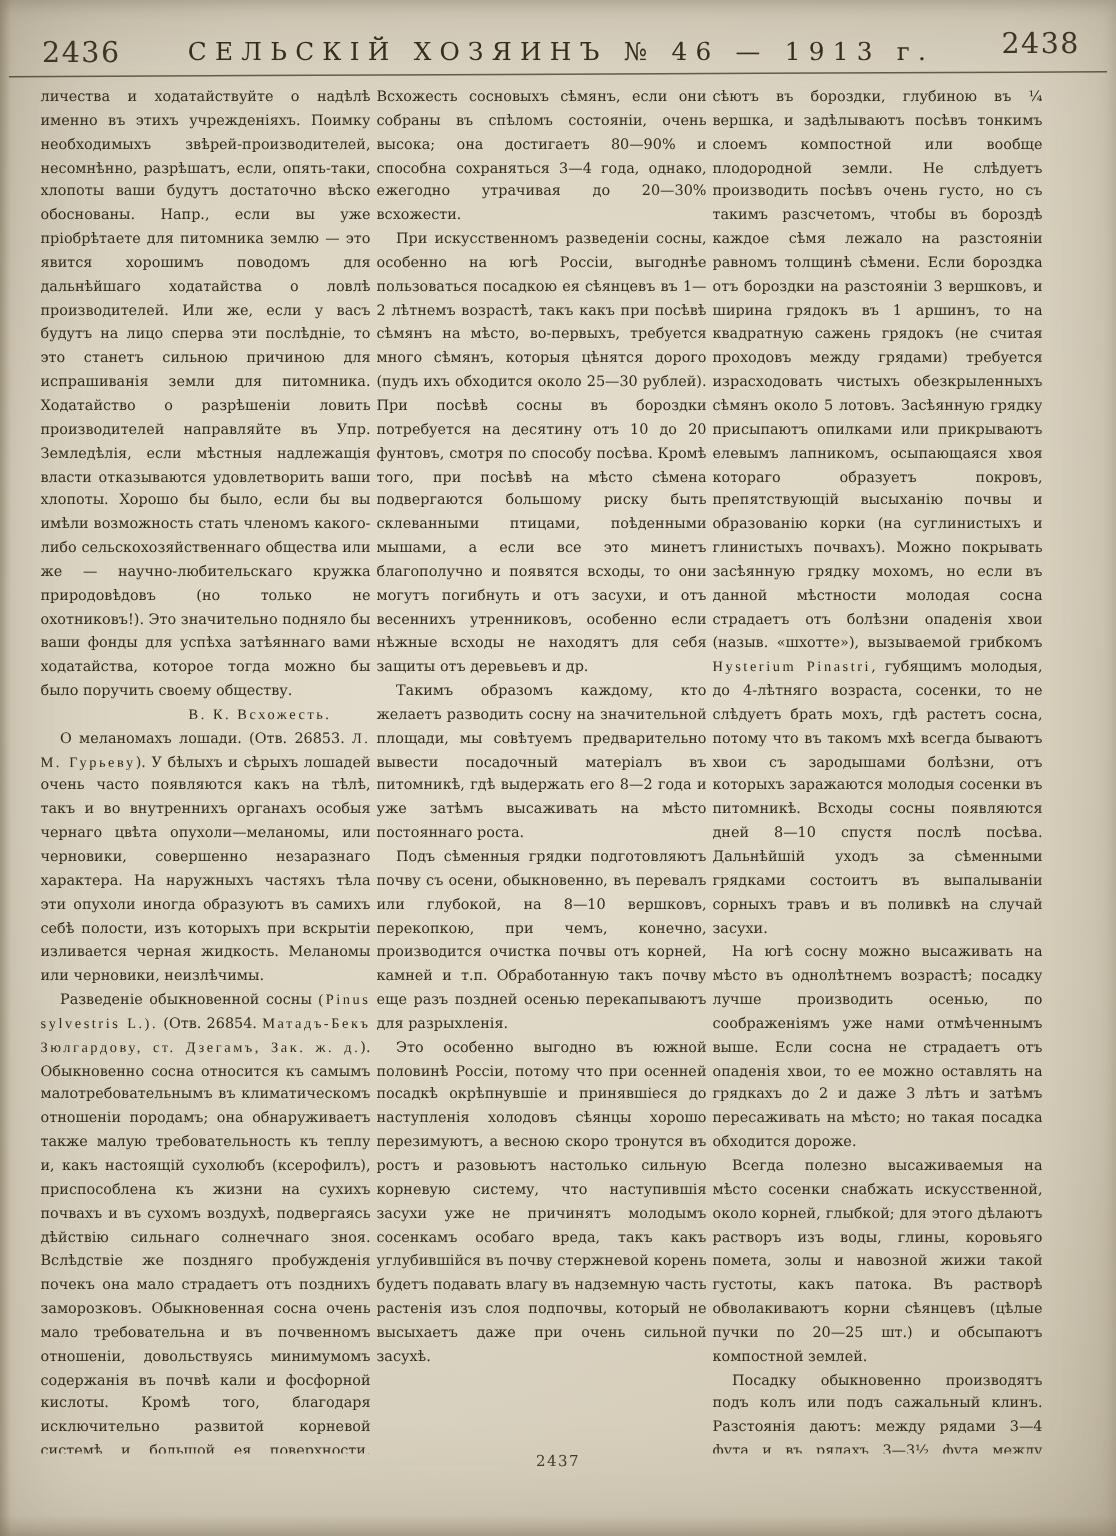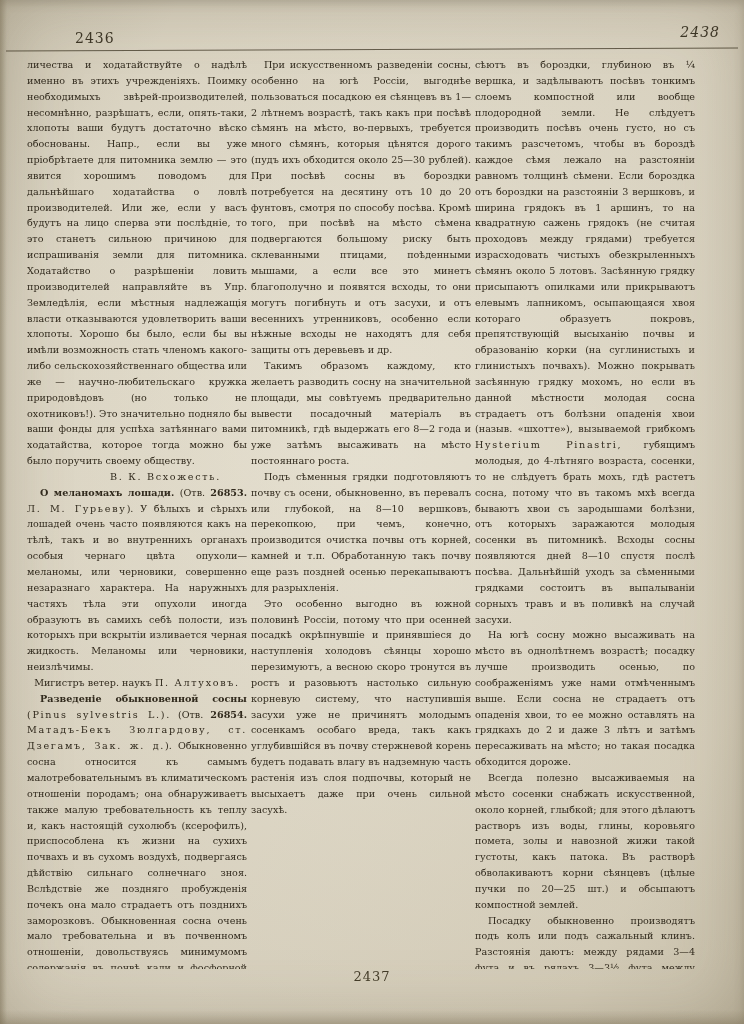--- a/index.html
+++ b/index.html
@@ -14,22 +14,22 @@
     background:
       radial-gradient(ellipse 130% 110% at 48% 42%, rgba(255,253,245,0.30), rgba(120,105,75,0.16) 97%),
       linear-gradient(118deg, #c9c2ae 0%, #d9d2bf 14%, #dad3c0 55%, #d5cdb8 86%, #c8c0aa 100%);
     box-shadow: inset 0 0 70px rgba(96,84,58,0.28), inset 0 3px 10px rgba(80,70,50,0.25);
   }
   .header {
     position: absolute; top: 16px; left: 28px; right: 24px; height: 30px;
     display: flex; align-items: flex-end; justify-content: space-between;
     color: #39321f;
   }
-  .pagenum { font-size: 14px; letter-spacing: 1px; color: #3d3626; margin-left: 47px; }
-  .pagenum.right { transform: translateY(-6px); font-style: italic; }
+  .pagenum { font-size: 19px; letter-spacing: 1px; color: #3d3626; }
+  .pagenum.right { transform: translateY(-6px); }
   .journal-title {
     font-size: 16.5px; letter-spacing: 5.5px; font-weight: 500;
     color: #352e1d; white-space: nowrap; transform: translateY(-2px);
   }
   .header-rule {
     position: absolute; top: 49px; left: 6px; right: 6px; height: 0;
     border-top: 1.4px solid rgba(60,52,34,0.75);
     transform: rotate(-0.25deg);
   }
   .columns {
@@ -39,58 +39,59 @@
   .col {
     width: 220px; flex: 0 0 220px; overflow: hidden;
     font-size: 9.6px; line-height: 15.85px;
     color: #312a1d; text-align: justify;
     text-rendering: optimizeLegibility;
   }
   .para { margin: 0; }
   .para.indent { text-indent: 13px; }
   .para.right { text-align: right; padding-right: 26px; }
   .para.center { text-align: center; }
-  .bold { font-weight: bold; }
-  .sp { letter-spacing: 1.7px; }
+  .bold { font-weight: normal; }
+  .sp { letter-spacing: 1.7px; font-family: Liberation Serif, serif; }
   .footer {
     position: absolute; top: 969px; left: 0; width: 744px;
-    text-align: center; font-size: 13px; letter-spacing: 1px; color: #433b28;
+    text-align: center; font-size: 10px; letter-spacing: 1px; color: #433b28;
   }
   
   .edge-left {
     position: absolute; left: 0; top: 0; width: 7px; height: 1024px;
     background: linear-gradient(90deg, rgba(110,98,70,0.35), rgba(110,98,70,0.0));
   }
   .edge-bottom {
     position: absolute; left: 0; top: 1010px; width: 744px; height: 14px;
     background: linear-gradient(0deg, rgba(110,98,70,0.30), rgba(110,98,70,0.0));
   }
 </style>
 </head>
 <body>
 
 <div class="paper">
   <div class="edge-left"></div>
   <div class="edge-bottom"></div>
 
   <div class="header">
     <span class="pagenum">2436</span>
+    <span class="journal-title">СЕЛЬСКІЙ  ХОЗЯИНЪ  № 46 — 1913 г.</span>
     <span class="pagenum right">2438</span>
   </div>
   <div class="header-rule"></div>
 
   <div class="columns">
     <div class="col">
         <p class="para"><span>личества и ходатайствуйте о надѣлѣ именно въ этихъ учрежденіяхъ. Поимку необходимыхъ звѣрей-производителей, несомнѣнно, разрѣшатъ, если, опять-таки, хлопоты ваши будутъ достаточно вѣско обоснованы. Напр., если вы уже пріобрѣтаете для питомника землю — это явится хорошимъ поводомъ для дальнѣйшаго ходатайства о ловлѣ производителей. Или же, если у васъ будутъ на лицо сперва эти послѣдніе, то это станетъ сильною причиною для испрашиванія земли для питомника. Ходатайство о разрѣшеніи ловить производителей направляйте въ Упр. Земледѣлія, если мѣстныя надлежащія власти отказываются удовлетворить ваши хлопоты. Хорошо бы было, если бы вы имѣли возможность стать членомъ какого-либо сельскохозяйственнаго общества или же — научно-любительскаго кружка природовѣдовъ (но только не охотниковъ!). Это значительно подняло бы ваши фонды для успѣха затѣяннаго вами ходатайства, которое тогда можно бы было поручить своему обществу.</span></p>
         <p class="para right"><span class="sp">В. К. Всхожесть.</span></p>
         <p class="para indent"><span class="bold">О меланомахъ лошади. </span><span>(Отв. </span><span class="bold">26853.</span><span> </span><span class="sp">Л. М. Гурьеву</span><span>). У бѣлыхъ и сѣрыхъ лошадей очень часто появляются какъ на тѣлѣ, такъ и во внутреннихъ органахъ особыя чернаго цвѣта опухоли—меланомы, или черновики, совершенно незаразнаго характера. На наружныхъ частяхъ тѣла эти опухоли иногда образуютъ въ самихъ себѣ полости, изъ которыхъ при вскрытіи изливается черная жидкость. Меланомы или черновики, неизлѣчимы.</span></p>
-        <p class="para center"><span>Мигистръ ветер. наукъ </span><span class="sp">П. Алтуховъ.</span></p>
         <p class="para indent"><span class="bold">Разведеніе обыкновенной сосны </span><span class="sp">(Pinus sylvestris L.).</span><span> (Отв. </span><span class="bold">26854.</span><span> </span><span class="sp">Матадъ-Бекъ Зюлгардову, ст. Дзегамъ, Зак. ж. д.</span><span>). Обыкновенно сосна относится къ самымъ малотребовательнымъ въ климатическомъ отношеніи породамъ; она обнаруживаетъ также малую требовательность къ теплу и, какъ настоящій сухолюбъ (ксерофилъ), приспособлена къ жизни на сухихъ почвахъ и въ сухомъ воздухѣ, подвергаясь дѣйствію сильнаго солнечнаго зноя. Вслѣдствіе же поздняго пробужденія почекъ она мало страдаетъ отъ позднихъ заморозковъ. Обыкновенная сосна очень мало требовательна и въ почвенномъ отношеніи, довольствуясь минимумомъ содержанія въ почвѣ кали и фосфорной кислоты. Кромѣ того, благодаря исключительно развитой корневой системѣ и большой ея поверхности, приходящей въ соприкосновеніе съ почвой, сосна можетъ извлекать питательныя вещества изъ сравнительно бѣдной почвы; къ этому слѣдуетъ еще добавить замѣчательную способность об. сосны приспособляться къ самымъ зачастую неблагопріятнымъ климатическимъ условіямъ. Произрастая преимущественно на песчаныхъ почвахъ, сосну можно встрѣтить на голыхъ скалахъ и на известковыхъ обнаженіяхъ; она также мирится и съ торфяными болотами. Исходя изъ этой краткой характеристики об. сосны, нельзя сомнѣваться въ возможности разведенія ея въ Закавказьѣ и въ мѣстности, гдѣ проживаетъ вопрошающій.</span></p>
       </div>
     <div class="col">
+        <p class="para"><span>Всхожесть сосновыхъ сѣмянъ, если они собраны въ спѣломъ состояніи, очень высока; она достигаетъ 80—90% и способна сохраняться 3—4 года, однако, ежегодно утрачивая до 20—30% всхожести.</span></p>
         <p class="para indent"><span>При искусственномъ разведеніи сосны, особенно на югѣ Россіи, выгоднѣе пользоваться посадкою ея сѣянцевъ въ 1—2 лѣтнемъ возрастѣ, такъ какъ при посѣвѣ сѣмянъ на мѣсто, во-первыхъ, требуется много сѣмянъ, которыя цѣнятся дорого (пудъ ихъ обходится около 25—30 рублей). При посѣвѣ сосны въ бороздки потребуется на десятину отъ 10 до 20 фунтовъ, смотря по способу посѣва. Кромѣ того, при посѣвѣ на мѣсто сѣмена подвергаются большому риску быть склеванными птицами, поѣденными мышами, а если все это минетъ благополучно и появятся всходы, то они могутъ погибнуть и отъ засухи, и отъ весеннихъ утренниковъ, особенно если нѣжные всходы не находятъ для себя защиты отъ деревьевъ и др.</span></p>
         <p class="para indent"><span>Такимъ образомъ каждому, кто желаетъ разводить сосну на значительной площади, мы совѣтуемъ предварительно вывести посадочный матеріалъ въ питомникѣ, гдѣ выдержать его 8—2 года и уже затѣмъ высаживать на мѣсто постояннаго роста.</span></p>
         <p class="para indent"><span>Подъ сѣменныя грядки подготовляютъ почву съ осени, обыкновенно, въ перевалъ или глубокой, на 8—10 вершковъ, перекопкою, при чемъ, конечно, производится очистка почвы отъ корней, камней и т.п. Обработанную такъ почву еще разъ поздней осенью перекапываютъ для разрыхленія.</span></p>
         <p class="para indent"><span>Это особенно выгодно въ южной половинѣ Россіи, потому что при осенней посадкѣ окрѣпнувшіе и принявшіеся до наступленія холодовъ сѣянцы хорошо перезимуютъ, а весною скоро тронутся въ ростъ и разовьютъ настолько сильную корневую систему, что наступившія засухи уже не причинятъ молодымъ сосенкамъ особаго вреда, такъ какъ углубившійся въ почву стержневой корень будетъ подавать влагу въ надземную часть растенія изъ слоя подпочвы, который не высыхаетъ даже при очень сильной засухѣ.</span></p>
       </div>
     <div class="col">
         <p class="para"><span>сѣютъ въ бороздки, глубиною въ ¼ вершка, и задѣлываютъ посѣвъ тонкимъ слоемъ компостной или вообще плодородной земли. Не слѣдуетъ производить посѣвъ очень густо, но съ такимъ разсчетомъ, чтобы въ бороздѣ каждое сѣмя лежало на разстояніи равномъ толщинѣ сѣмени. Если бороздка отъ бороздки на разстояніи 3 вершковъ, и ширина грядокъ въ 1 аршинъ, то на квадратную сажень грядокъ (не считая проходовъ между грядами) требуется израсходовать чистыхъ обезкрыленныхъ сѣмянъ около 5 лотовъ. Засѣянную грядку присыпаютъ опилками или прикрываютъ елевымъ лапникомъ, осыпающаяся хвоя котораго образуетъ покровъ, препятствующій высыханію почвы и образованію корки (на суглинистыхъ и глинистыхъ почвахъ). Можно покрывать засѣянную грядку мохомъ, но если въ данной мѣстности молодая сосна страдаетъ отъ болѣзни опаденія хвои (назыв. «шхотте»), вызываемой грибкомъ </span><span class="sp">Hysterium Pinastri</span><span>, губящимъ молодыя, до 4-лѣтняго возраста, сосенки, то не слѣдуетъ брать мохъ, гдѣ растетъ сосна, потому что въ такомъ мхѣ всегда бываютъ хвои съ зародышами болѣзни, отъ которыхъ заражаются молодыя сосенки въ питомникѣ. Всходы сосны появляются дней 8—10 спустя послѣ посѣва. Дальнѣйшій уходъ за сѣменными грядками состоитъ въ выпалываніи сорныхъ травъ и въ поливкѣ на случай засухи.</span></p>
         <p class="para indent"><span>На югѣ сосну можно высаживать на мѣсто въ однолѣтнемъ возрастѣ; посадку лучше производить осенью, по соображеніямъ уже нами отмѣченнымъ выше. Если сосна не страдаетъ отъ опаденія хвои, то ее можно оставлять на грядкахъ до 2 и даже 3 лѣтъ и затѣмъ пересаживать на мѣсто; но такая посадка обходится дороже.</span></p>
         <p class="para indent"><span>Всегда полезно высаживаемыя на мѣсто сосенки снабжать искусственной, около корней, глыбкой; для этого дѣлаютъ растворъ изъ воды, глины, коровьяго помета, золы и навозной жижи такой густоты, какъ патока. Въ растворѣ обволакиваютъ корни сѣянцевъ (цѣлые пучки по 20—25 шт.) и обсыпаютъ компостной землей.</span></p>
         <p class="para indent"><span>Посадку обыкновенно производятъ подъ колъ или подъ сажальный клинъ. Разстоянія даютъ: между рядами 3—4 фута и въ рядахъ 3—3½ фута между растеніями. Этимъ собственно заканчивается процессъ посадки сосны на мѣсто. Однако рѣдко возможно садить сосну на мѣсто подъ колъ или сажальный клинъ на почву необработанную, а такъ какъ обработка сплошная обходится дорого, то стараются удешевить ее, производя обработку почвы площадками въ 1 кв. футъ. Эта обработка производится сильными и тяжелыми мотыками, дѣйствуя которыми, снимаютъ сперва дернъ, который укладываютъ валикомъ съ сѣверной или южной стороны, смотря потому, нужно ли защищать молодое растеніе отъ холодныхъ вѣтровъ или отъ зноя. Затѣмъ, мотыкой разрыхляется почва на площадкѣ до 1½ — 2 футовъ, перерубаются и извлекаются изъ почвы корни растеній, а также удаляются камни и т. п. пре-</span></p>

